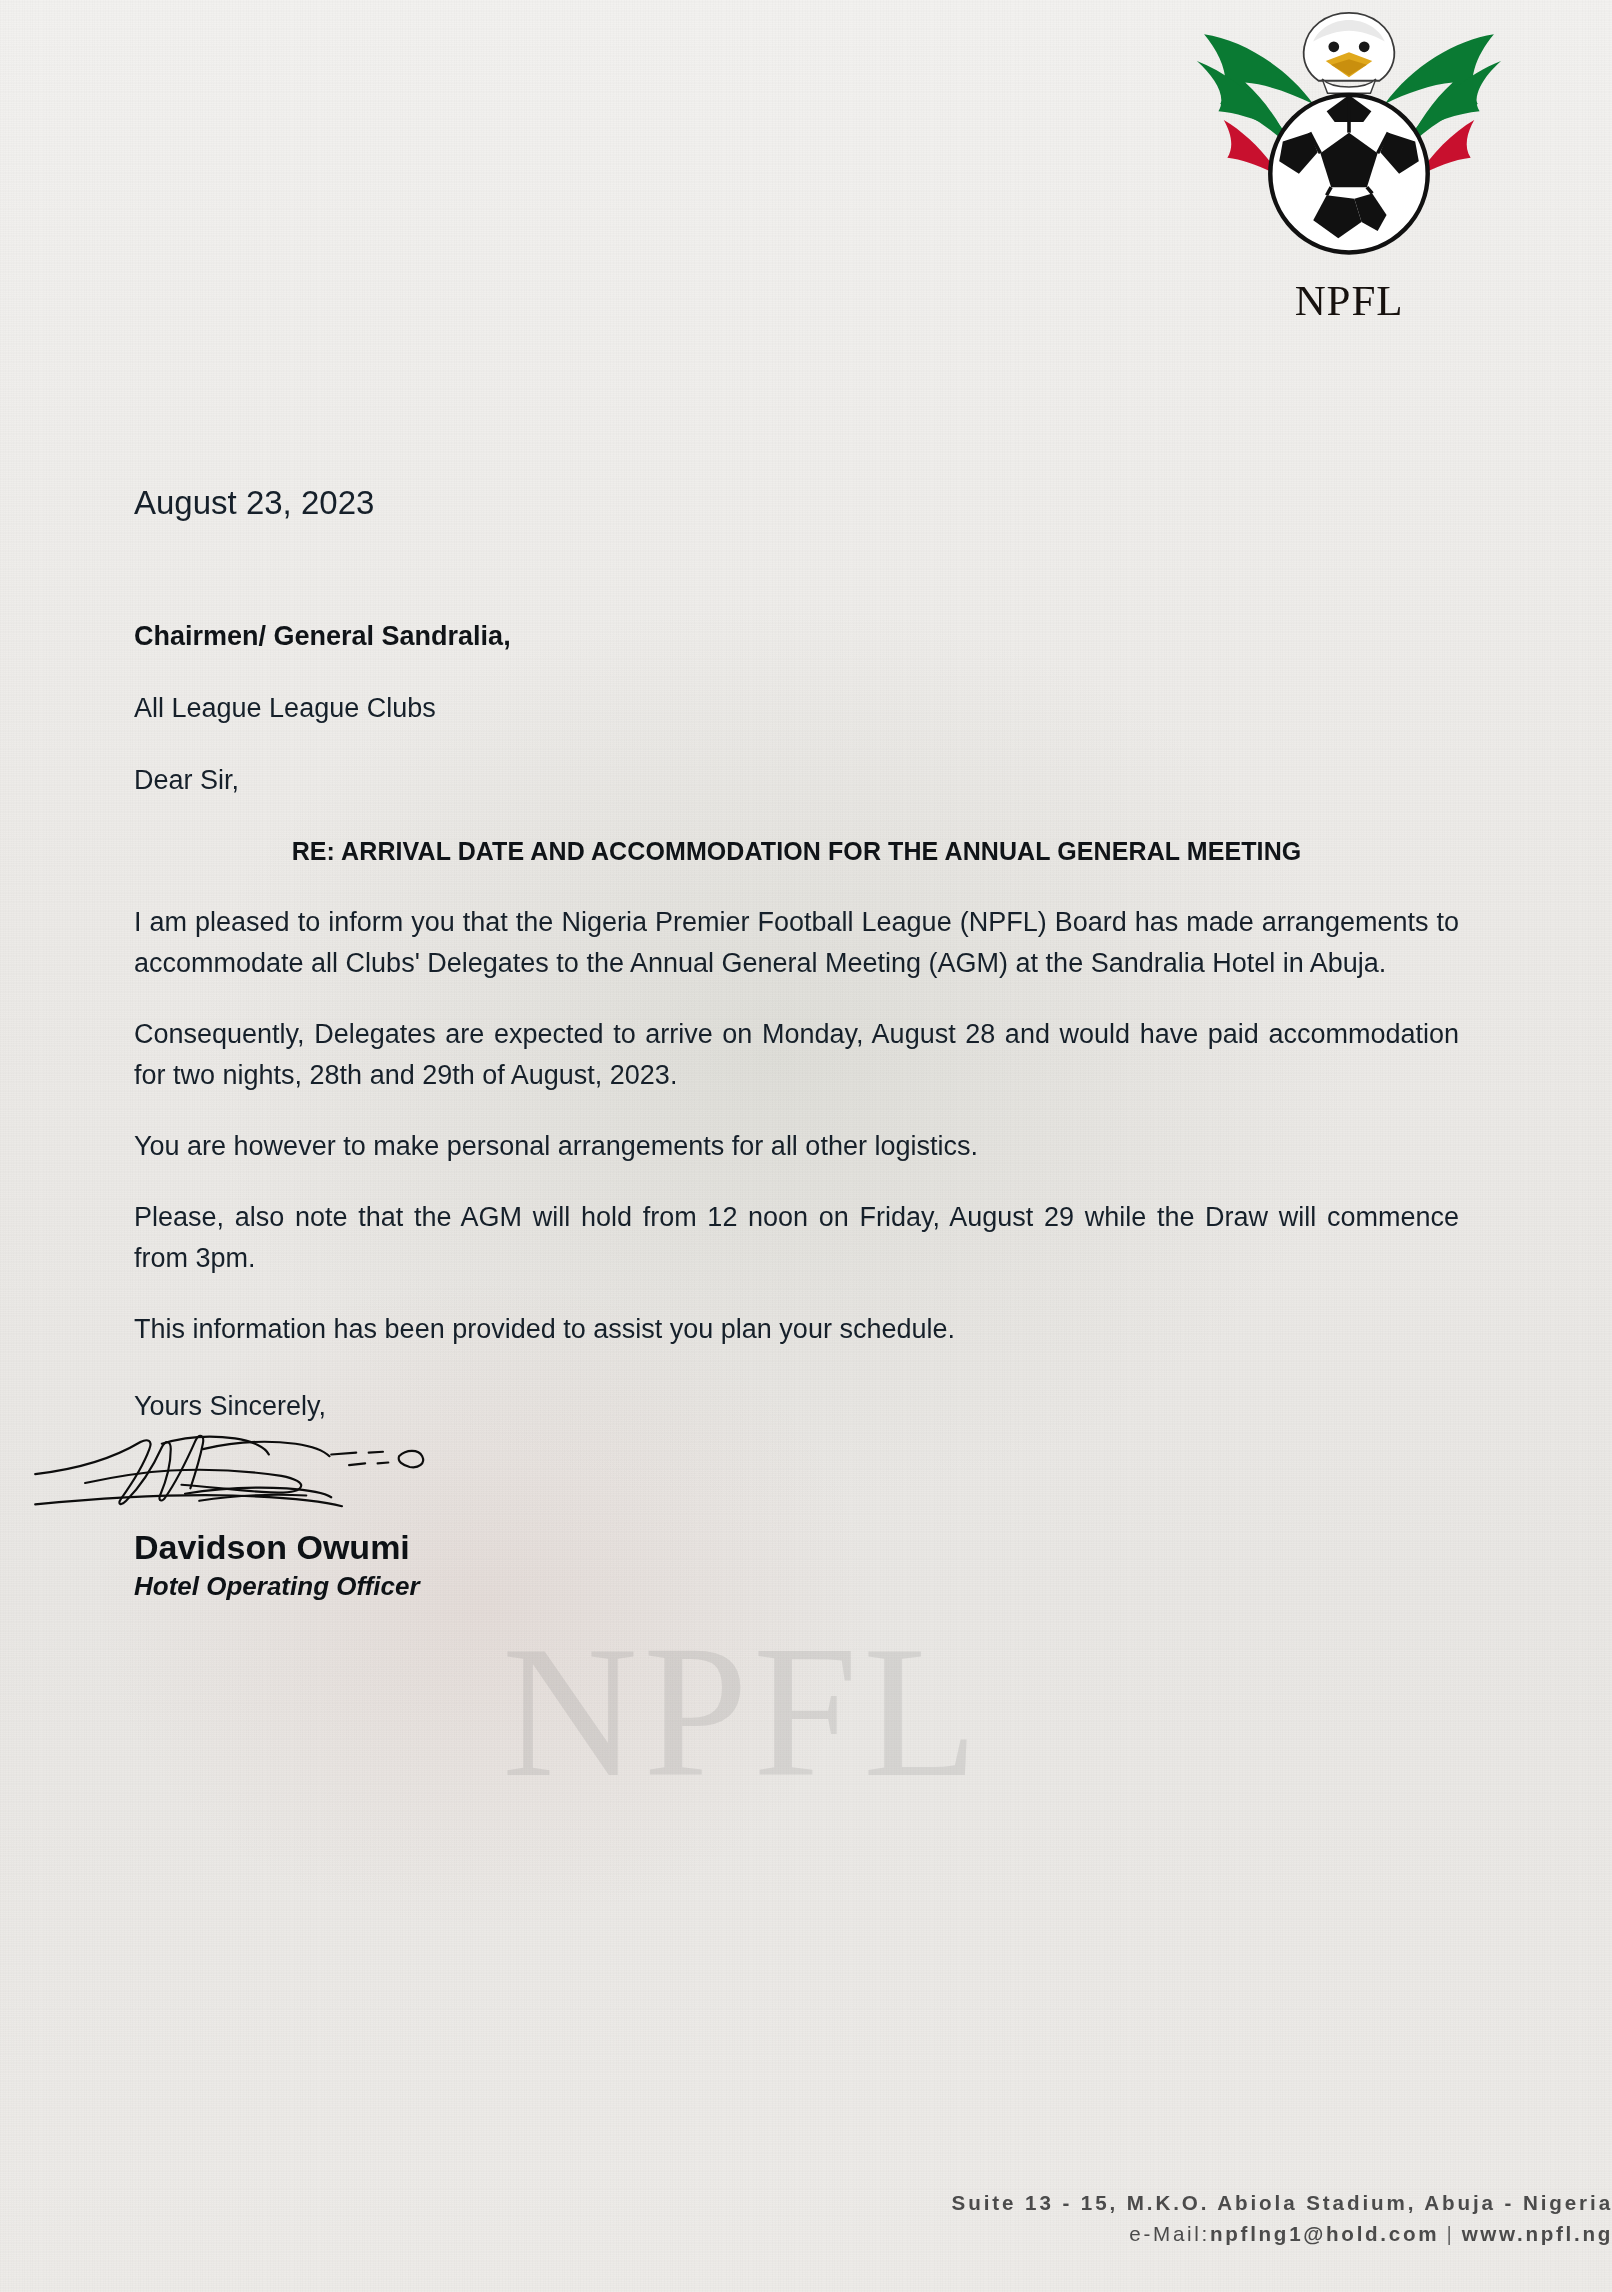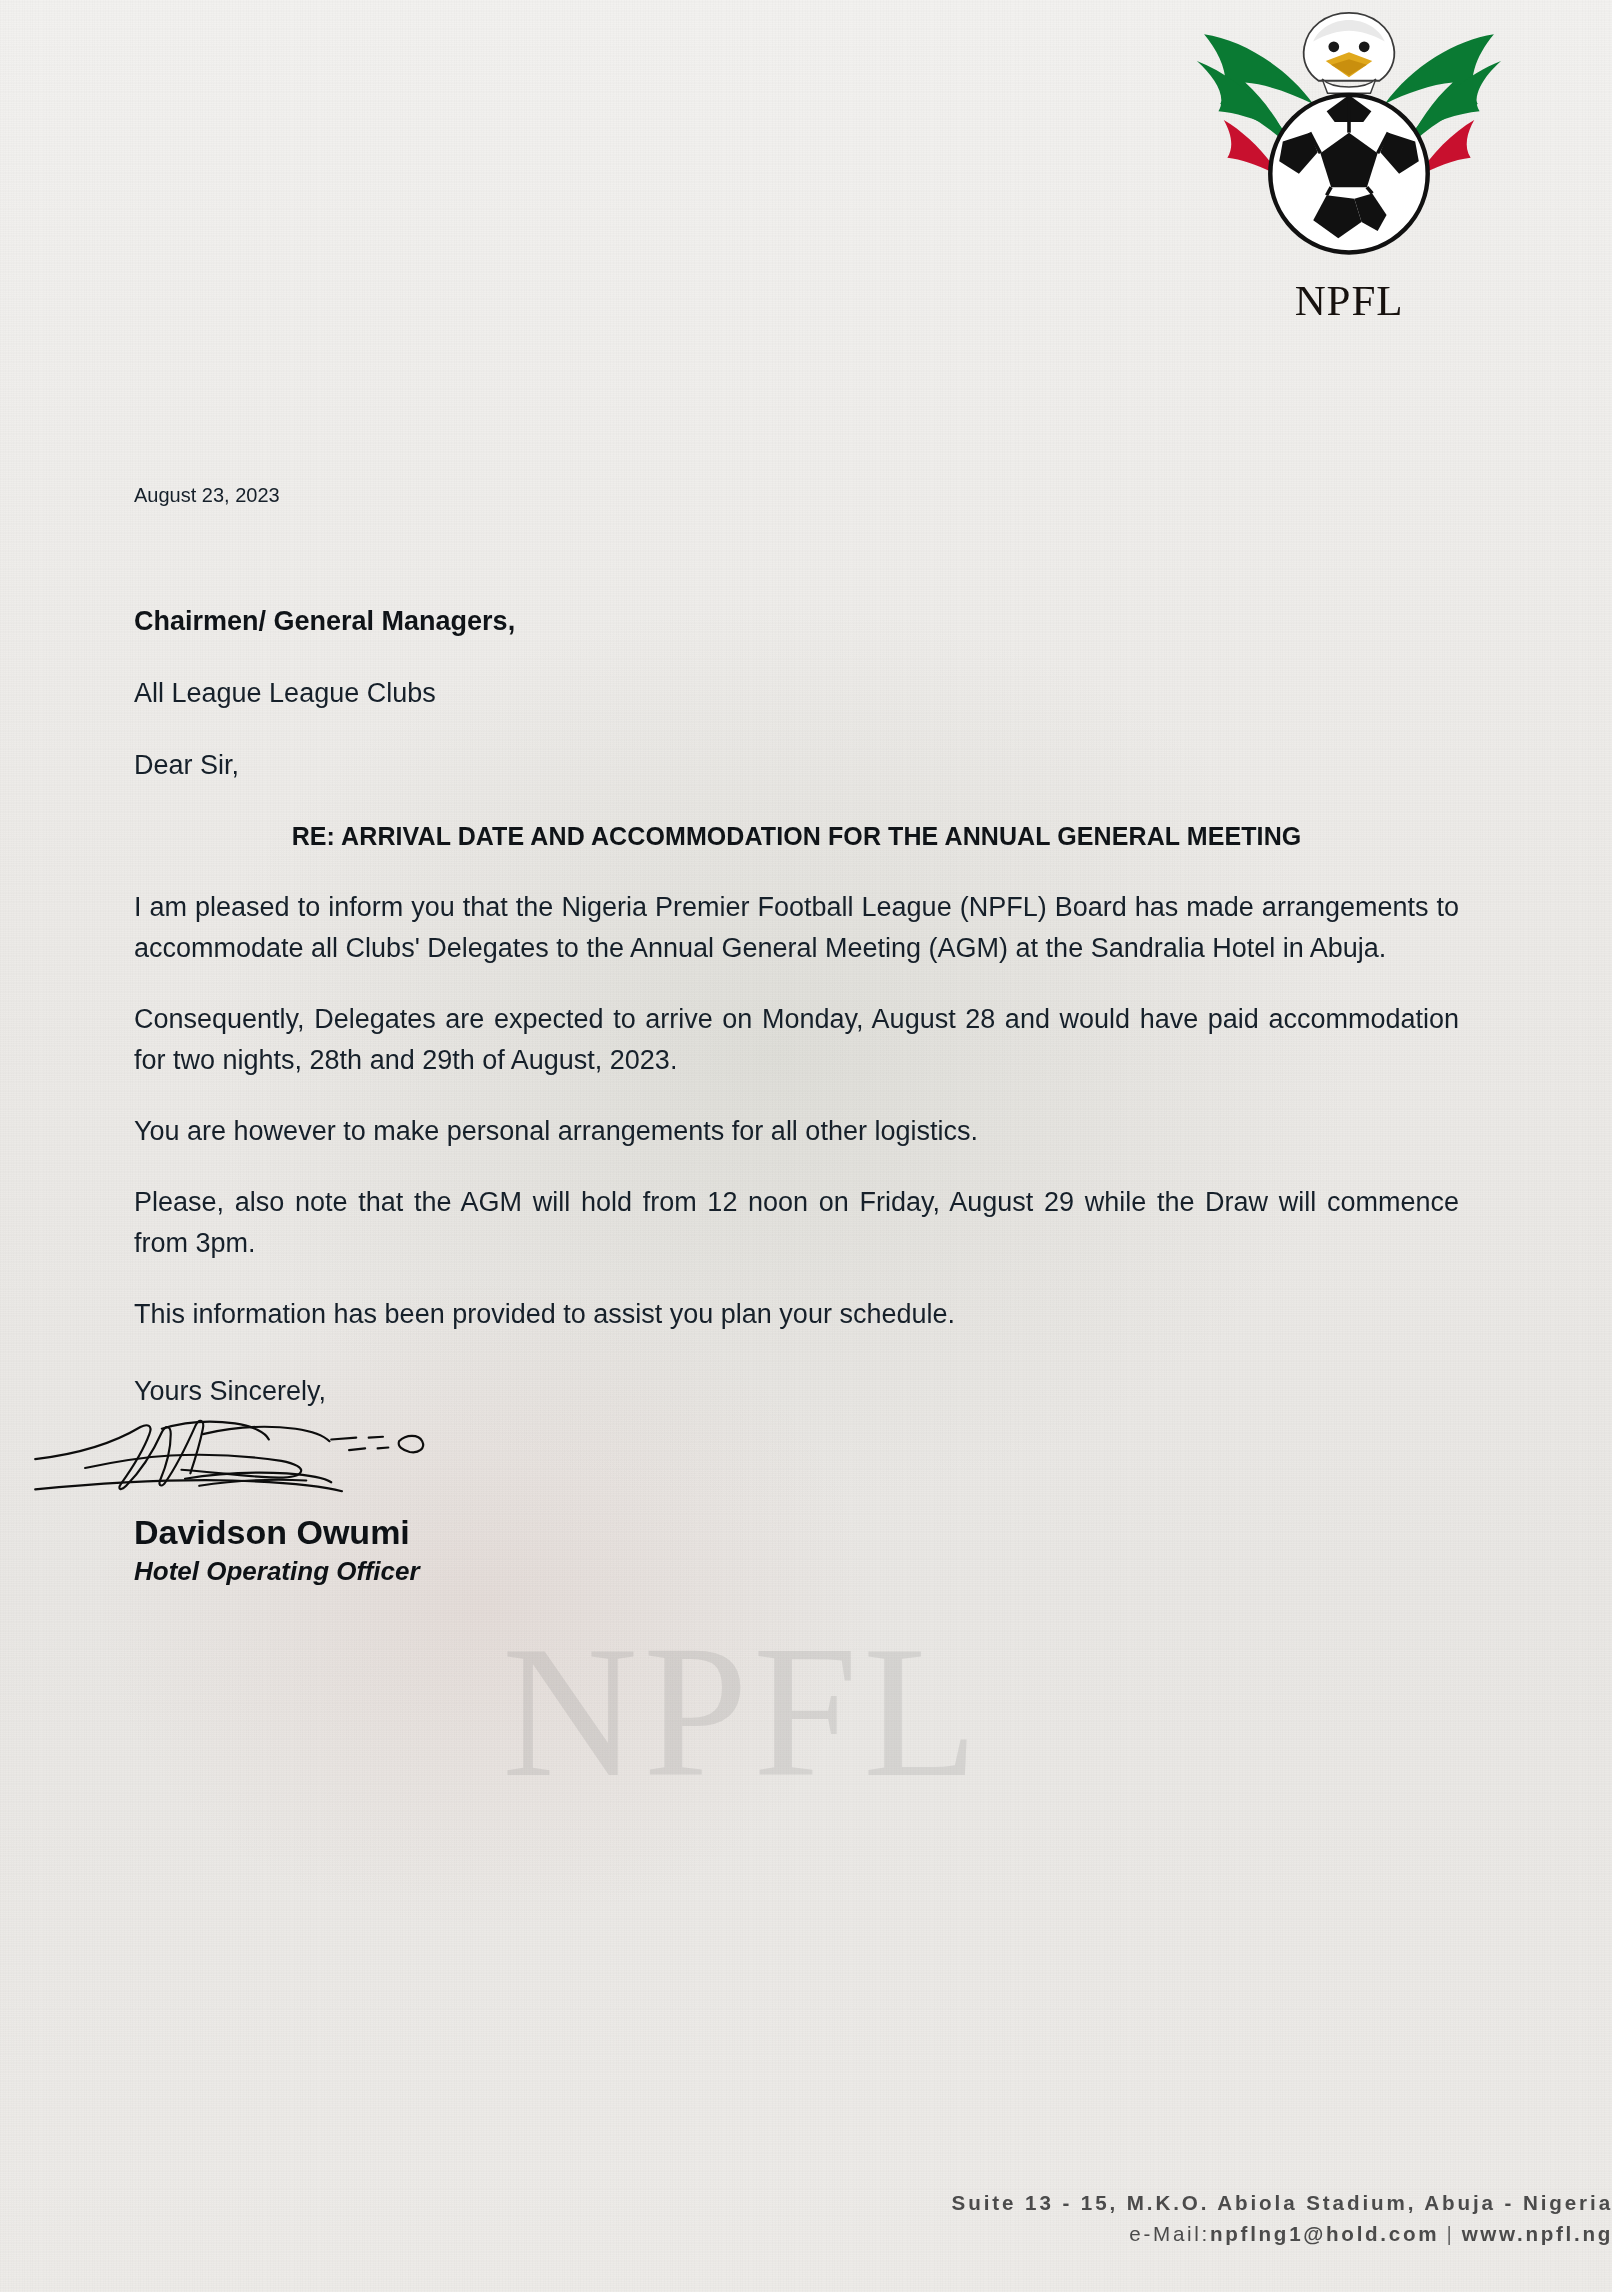--- a/index.html
+++ b/index.html
@@ -70,21 +70,21 @@
   }
 
   
   .letter {
     position: absolute;
     left: 134px;
     top: 484px;
     width: 1325px;
   }
   .date {
-    font-size: 20px;
+    font-size: 33px;
     color: #16202a;
     margin-bottom: 99px;
   }
   .recipient-title {
     font-size: 27px;
     font-weight: bold;
     color: #101418;
     margin-bottom: 41px;
   }
   .recipient-line {
@@ -225,21 +225,21 @@
         <path d="M160 201 L155 210" stroke="#111111" stroke-width="4"></path>
         <path d="M200 201 L206 208" stroke="#111111" stroke-width="4"></path>
       </g>
     </svg>
     <div class="logo-text">NPFL</div>
   </div>
 
   <div class="letter">
     <div class="date">August 23, 2023</div>
 
-    <div class="recipient-title">Chairmen/ General Managers,</div>
+    <div class="recipient-title">Chairmen/ General Sandralia,</div>
     <div class="recipient-line">All League League Clubs</div>
     <div class="salutation">Dear Sir,</div>
 
     <div class="subject">RE: ARRIVAL DATE AND ACCOMMODATION FOR THE ANNUAL GENERAL MEETING</div>
 
     <p class="body-para">I am pleased to inform you that the Nigeria Premier Football League (NPFL) Board has made arrangements to accommodate all Clubs' Delegates to the Annual General Meeting (AGM) at the Sandralia Hotel in Abuja.</p>
     <p class="body-para">Consequently, Delegates are expected to arrive on Monday, August 28 and would have paid accommodation for two nights, 28th and 29th of August, 2023.</p>
     <p class="body-para last-left">You are however to make personal arrangements for all other logistics.</p>
     <p class="body-para">Please, also note that the AGM will hold from 12 noon on Friday, August 29 while the Draw will commence from 3pm.</p>
     <p class="body-para last-left">This information has been provided to assist you plan your schedule.</p>

